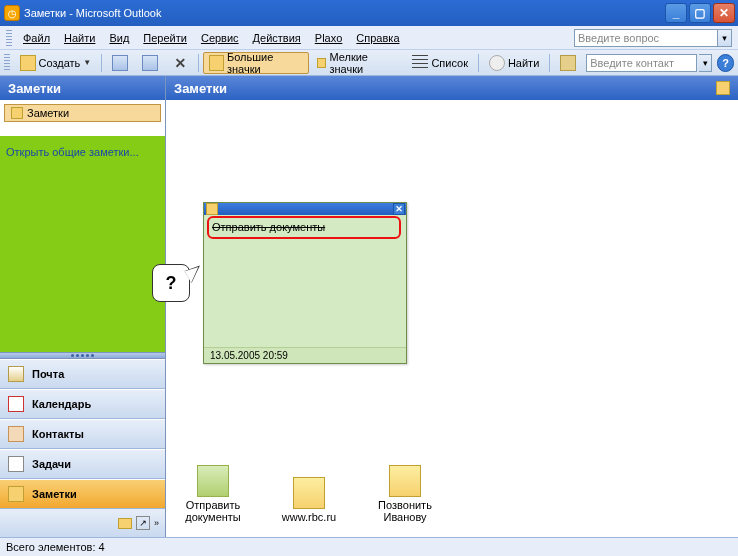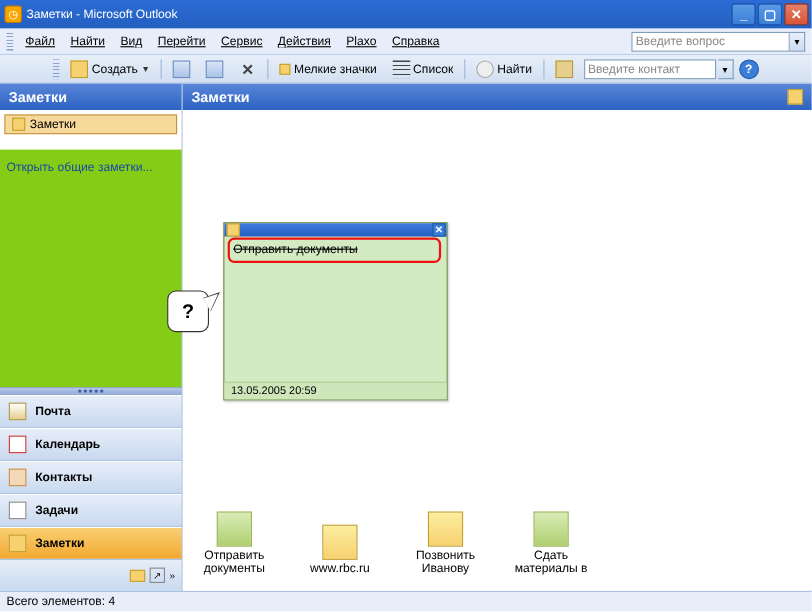--- a/index.html
+++ b/index.html
@@ -15,21 +15,21 @@
 
   
   .menubar { height:24px;background:#e7eef9;border-bottom:1px solid #bcd0e9;display:flex;align-items:center;padding:0 6px;gap:0; }
   .menubar .grip{width:6px;height:16px;background:repeating-linear-gradient(#8aa4cf 0 1px,transparent 1px 3px);margin-right:4px;}
   .menu-item{padding:3px 7px;text-decoration:underline;text-decoration-color:transparent;cursor:default;}
   .menu-item .u{text-decoration:underline;}
   .question-box{margin-left:auto;width:144px;height:18px;border:1px solid #7F9DB9;background:#fff;padding:1px 3px;color:#888;font-size:11px;display:flex;align-items:center;}
   .q-drop{width:14px;height:18px;border:1px solid #7F9DB9;border-left:none;background:linear-gradient(#e8effa,#cdddf1);display:flex;align-items:center;justify-content:center;}
 
   
-  .toolbar{height:26px;background:linear-gradient(#e7eef9,#d3e0f1);border-bottom:1px solid #9db7dc;display:flex;align-items:center;padding:0 4px;gap:2px;justify-content:center;}
+  .toolbar{height:26px;background:linear-gradient(#e7eef9,#d3e0f1);border-bottom:1px solid #9db7dc;display:flex;align-items:center;padding:0 4px;gap:2px;}
   .toolbar .grip{width:6px;height:18px;background:repeating-linear-gradient(#8aa4cf 0 1px,transparent 1px 3px);margin-right:2px;}
   .tbtn{height:22px;padding:0 5px;display:flex;align-items:center;gap:3px;border:1px solid transparent;border-radius:2px;cursor:default;}
   .tbtn.pressed{background:#f7d99b;border:1px solid #c19540;}
   .tb-sep{width:1px;height:18px;background:#9db7dc;margin:0 2px;}
   .tb-icon{width:16px;height:16px;display:inline-block;}
   .tb-drop{width:8px;text-align:center;font-size:8px;color:#333;}
   .contact-box{width:120px;height:18px;border:1px solid #7F9DB9;background:#fff;padding:1px 3px;color:#888;font-size:11px;margin-left:2px;display:flex;align-items:center;}
   .help-btn{width:18px;height:18px;background:#3a7ed8;border-radius:9px;color:#fff;display:flex;align-items:center;justify-content:center;font-weight:bold;margin-left:3px;border:1px solid #1b55a8;}
 
   
@@ -130,20 +130,24 @@
   <div class="tbtn">
       <span class="tb-icon i-print"></span>
     </div>
   <div class="tbtn">
       <span class="tb-icon i-print"></span>
     </div>
   <div class="tbtn">
       <span class="tb-icon i-del">✕</span>
     </div>
   <div class="tb-sep"></div>
+  <div class="tbtn pressed">
+    <span class="tb-icon i-yellow"></span>
+    <span>Большие значки</span>
+  </div>
   <div class="tbtn">
     <span class="tb-icon i-yellow" style="width:10px;height:10px"></span>
     <span>Мелкие значки</span>
   </div>
   <div class="tbtn">
     <span class="tb-icon" style="background:repeating-linear-gradient(#444 0 1px,transparent 1px 4px);"></span>
     <span>Список</span>
   </div>
   <div class="tb-sep"></div>
   <div class="tbtn">
@@ -218,24 +222,20 @@
         <div class="note-icon green"></div>
         <div class="note-label">Отправить документы</div>
       </div>
       <div class="note-item">
         <div class="note-icon yellow"></div>
         <div class="note-label">www.rbc.ru</div>
       </div>
       <div class="note-item">
         <div class="note-icon yellow"></div>
         <div class="note-label">Позвонить Иванову</div>
-      </div>
-      <div class="note-item">
-        <div class="note-icon green"></div>
-        <div class="note-label">Сдать материалы в</div>
       </div>
 
       <div class="sticky">
         <div class="sticky-title">
           <span class="sticky-note-i"></span>
           <span class="sticky-close">✕</span>
         </div>
         <div class="sticky-body">
           <span class="struck">Отправить документы</span>
           <div class="red-outline"></div>

